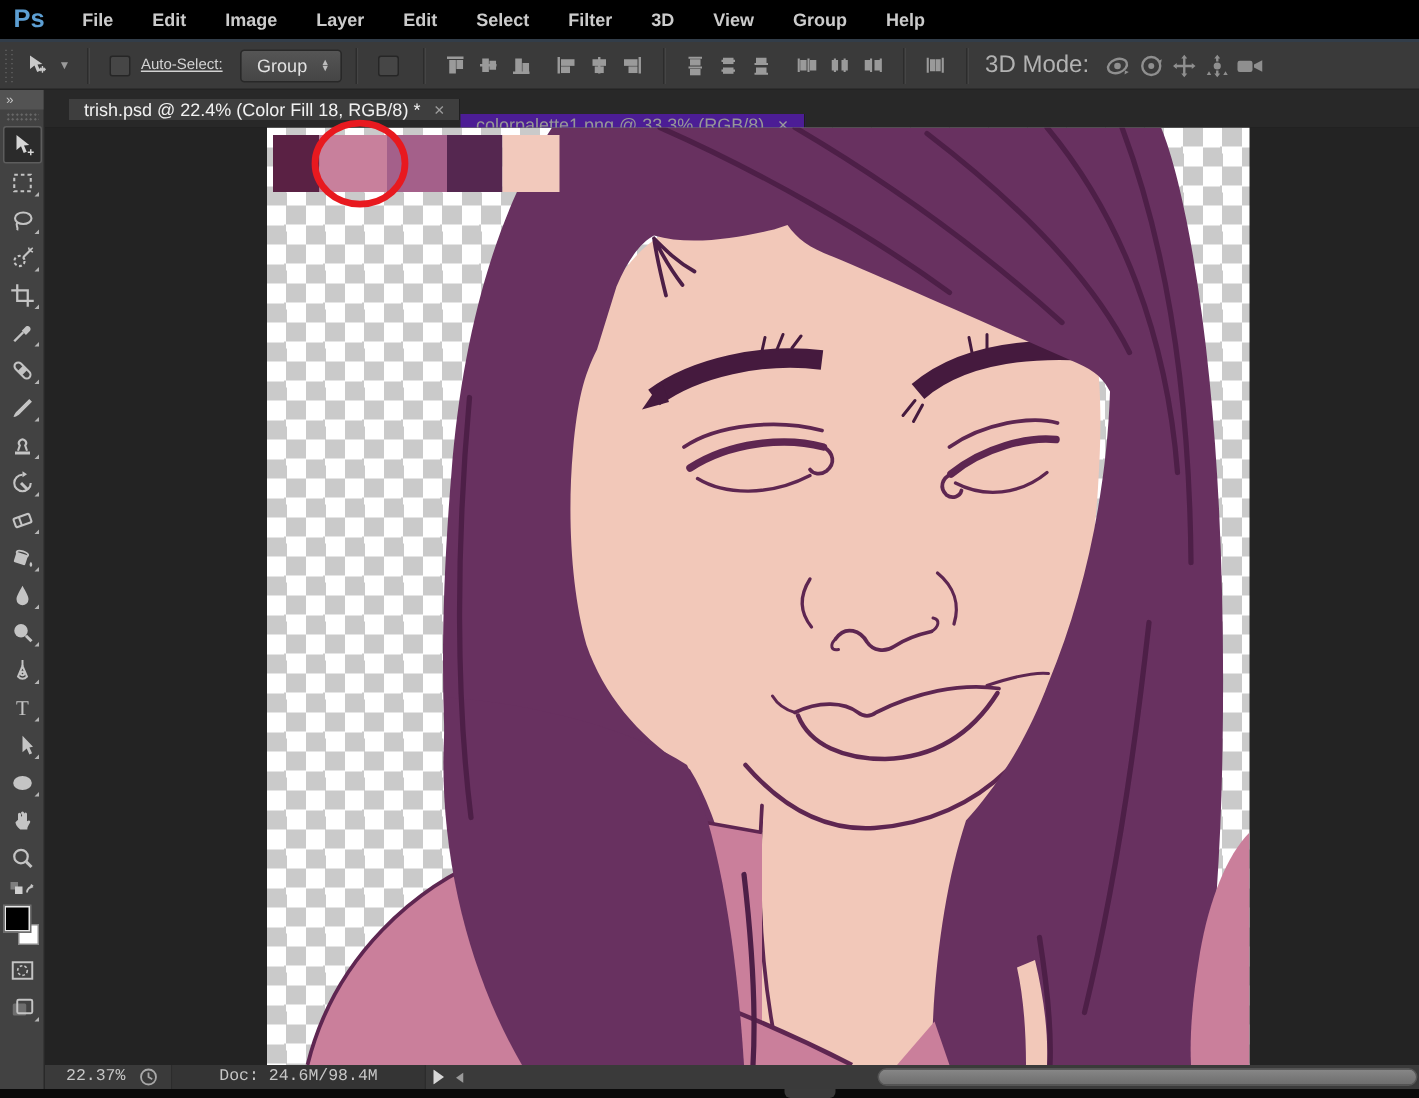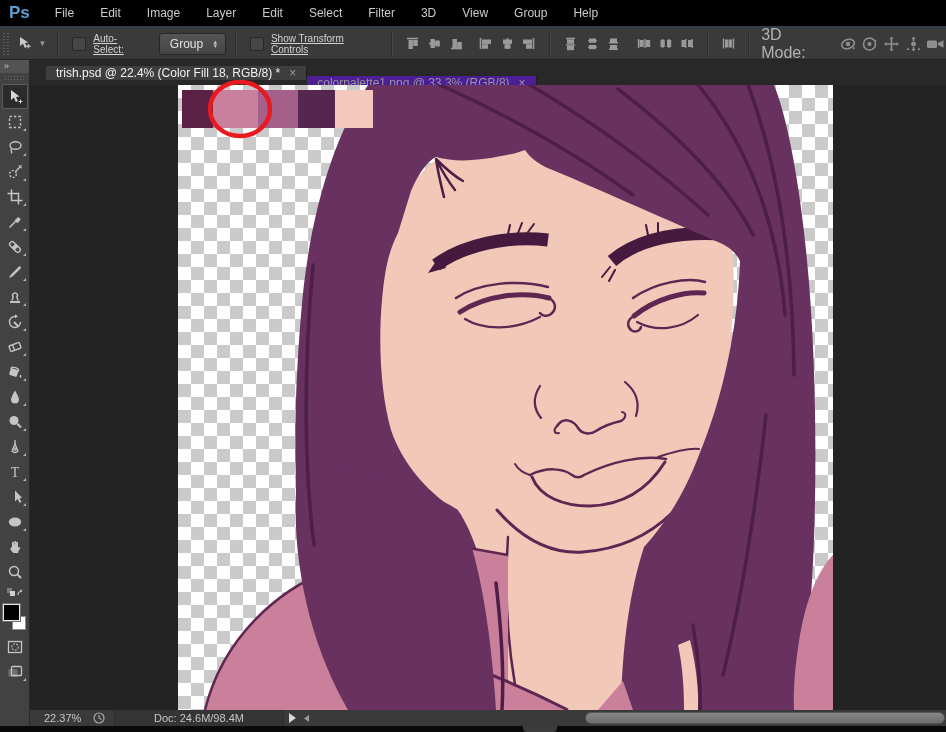--- a/index.html
+++ b/index.html
@@ -2,21 +2,21 @@
 <html style="--hair: #683160; --hairline: #4d1f47; --skin: #f2c8b9; --line: #5e2651; --brow: #451a3e; --shirt: #ca7f9b; --annotation: #e8191f;"><head>
 <meta charset="utf-8">
 <style>
   html,body{margin:0;padding:0;}
   body{width:946px;height:732px;position:relative;overflow:hidden;background:#1b1b1b;
        font-family:"Liberation Sans",sans-serif;-webkit-font-smoothing:antialiased;}
   
   .menu-bar{position:absolute;left:0;top:0;right:0;height:28px;background:#000000;
             display:flex;align-items:center;border-bottom:2px solid #323d49;box-sizing:border-box;}
   .ps-logo{color:#5d9fd3;font-weight:bold;font-size:17px;padding:0 12px 0 9px;letter-spacing:0;}
-  .menu-item{color:#cbcbcb;font-size:12px;padding:0 13px;line-height:26px;cursor:default;}
+  .menu-item{color:#cbcbcb;font-size:12px;padding:0 13px;line-height:26px;cursor:default;font-weight:bold;}
   
   .options-bar{position:absolute;left:0;top:28px;right:0;height:32px;background:#3a3a3a;
                border-bottom:1px solid #232323;box-sizing:border-box;display:flex;align-items:center;}
   .obar-grip{width:9px;height:24px;margin:0 4px 0 2px;
              background-image:radial-gradient(#616161 26%,transparent 30%);background-size:4px 3px;}
   .vsep{width:1px;height:24px;background:#2c2c2c;border-right:1px solid #454545;margin:0 9px;}
   .checkbox{width:12px;height:12px;background:#464646;border:1px solid #262626;border-radius:2px;margin:0 7px 0 4px;}
   .obar-label{color:#d2d2d2;font-size:10px;text-decoration:underline;}
   .dropdown{display:flex;align-items:center;gap:9px;height:20px;margin-left:12px;padding:0 7px 0 10px;
             background:linear-gradient(#555,#454545);border:1px solid #282828;border-radius:3px;
@@ -47,21 +47,21 @@
   
   .canvas-area{position:absolute;left:30px;top:85px;width:916px;height:625px;background:#232323;overflow:hidden;}
   .document{position:absolute;left:148px;top:0;width:655px;height:625px;
             background:repeating-conic-gradient(#cacaca 0% 25%,#ffffff 0% 50%) 0 0/26px 26px;}
   .portrait{position:absolute;left:0;top:0;}
   .palette{position:absolute;left:4px;top:5px;width:191px;height:38px;display:flex;}
   .palette div{height:100%;}
   .annotation{position:absolute;left:206px;top:78px;width:68px;height:62px;z-index:40;pointer-events:none;}
   
   .status-bar{position:absolute;left:30px;right:0;top:710px;height:16px;background:#3a3a3a;
-              display:flex;align-items:center;font-size:11px;color:#c6c6c6;}
+              display:flex;align-items:center;font-size:11px;color:#c6c6c6;font-family:Liberation Mono, monospace;}
   .zoom-field{margin-left:14px;width:46px;}
   .sb-sep{width:1px;height:16px;background:#2c2c2c;}
   .doc-seg{width:168px;text-align:center;background:#343434;height:16px;line-height:16px;}
   .sb-thumb{position:absolute;left:555px;right:1px;top:2px;height:12px;border-radius:6px;
             background:linear-gradient(#878787,#6d6d6d);border:1px solid #555;box-sizing:border-box;}
   .bottom-strip{position:absolute;left:0;right:0;top:726px;height:6px;background:#0a0a0a;}
   .bottom-tab{position:absolute;left:523px;top:0;width:34px;height:6px;background:#3b3b3b;border-radius:0 0 4px 4px;}
   svg.icon{display:block;}
 </style>
 </head>
@@ -96,21 +96,20 @@
   <span class="obar-label">Auto-Select:</span>
   <div class="dropdown">
     <span>Group</span>
     <span class="spin">
         <span>▲</span>
         <span>▼</span>
       </span>
   </div>
   <div class="vsep"></div>
   <div class="checkbox"></div>
-  <span class="obar-label">Show Transform Controls</span>
   <div class="vsep"></div>
 
   <div class="icon-btn">
       <svg class="icon" width="17" height="17" viewBox="0 0 17 17" stroke="#9a9a9a" fill="#9a9a9a">
         <path d="M3 3.5 H14" stroke-width="1.6" fill="none"></path>
         <rect x="5" y="5.5" width="3.4" height="8"></rect>
         <rect x="9.8" y="5.5" width="3.4" height="5"></rect>
       </svg>
     </div>
   <div class="icon-btn">

